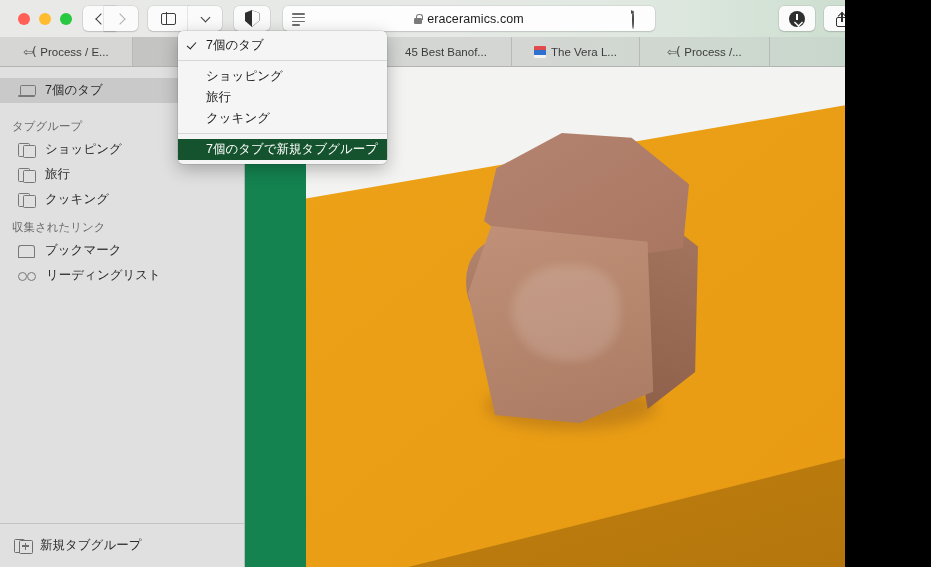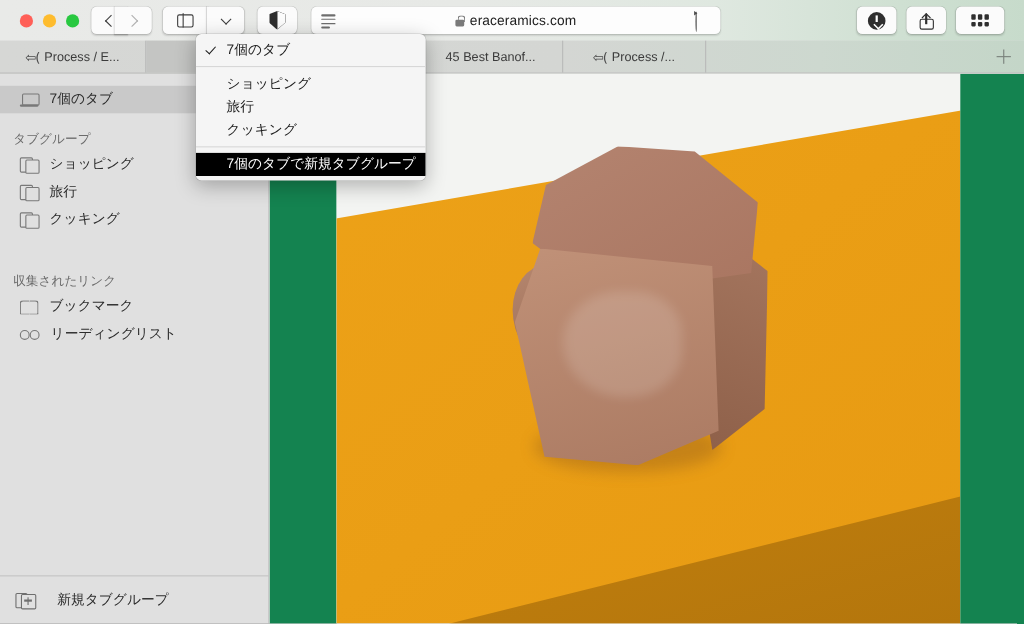--- a/index.html
+++ b/index.html
@@ -4,21 +4,21 @@
 <style>
   * { margin:0; padding:0; box-sizing:border-box; }
   html,body{ background:#000; }
   body{
     width:931px; height:567px; overflow:hidden;
     font-family:"Liberation Sans","DejaVu Sans",sans-serif;
     -webkit-font-smoothing:antialiased;
   }
 
   #window{
-    position:absolute; left:0; top:0; width:931px; height:567px;
+    position:absolute; left:0; top:0; width:845px; height:567px;
     background:#d9d9d9; overflow:hidden;
   }
 
   
   #toolbar{
     position:absolute; left:0; top:0; width:931px; height:37px;
     background:linear-gradient(to right,#e9eae8 0%,#e7e9e6 45%,#dfe8e0 70%,#cfe0d2 88%,#c7dbcb 100%);
     border-bottom:none;
   }
   .traffic{ position:absolute; top:13px; width:12px; height:12px; border-radius:50%; }
@@ -137,21 +137,21 @@
   .ic-book:before,.ic-book:after{ content:""; position:absolute; top:0; width:7.5px; height:11px; border:1.3px solid #787878; }
   .ic-book:before{ left:0; border-radius:3px 0 0 1px; border-right:none; }
   .ic-book:after{ right:0; border-radius:0 3px 1px 0; border-left:none; }
 
   .ic-glasses{ width:18px; height:10px; position:relative; flex:0 0 auto; }
   .ic-glasses:before,.ic-glasses:after{ content:""; position:absolute; top:1px; width:7px; height:7px; border:1.3px solid #787878; border-radius:50%; }
   .ic-glasses:before{ left:0; }
   .ic-glasses:after{ right:0; }
 
   #sb-footer{ position:absolute; left:0; bottom:0; width:245px; height:44px; border-top:.5px solid #c3c3c3; display:flex; align-items:center; }
-  #new-tab-group{ display:flex; align-items:center; gap:21px; padding-left:14px; font-size:12.5px; color:#2b2b2b; }
+  #new-tab-group{ display:flex; align-items:center; gap:9px; padding-left:14px; font-size:12.5px; color:#2b2b2b; }
   .ic-newgrp{ width:17px; height:14px; position:relative; flex:0 0 auto; }
   .ic-newgrp:before{ content:""; position:absolute; left:0; top:0; width:9px; height:12px; border:1.3px solid #6e6e6e; border-radius:1.5px; }
   .ic-newgrp:after{ content:""; position:absolute; left:5px; top:1.5px; width:12px; height:12px; border:1.3px solid #6e6e6e; border-radius:1.5px; background:#e0e0e0; }
   .ngplus{ position:absolute; left:8.2px; top:4.2px; width:7px; height:7px; z-index:2; }
   .ngplus:before{ content:""; position:absolute; left:0; top:2.8px; width:7px; height:1.4px; background:#6e6e6e; }
   .ngplus:after{ content:""; position:absolute; left:2.8px; top:0; width:1.4px; height:7px; background:#6e6e6e; }
 
   
   #content{ position:absolute; left:245px; top:67px; width:686px; height:500px; overflow:hidden; background:#fff; }
   .greenband{ position:absolute; top:0; bottom:0; background:#148350; }
@@ -182,21 +182,21 @@
   #clay-sh{ left:20px; top:250px; width:170px; height:46px; background:rgba(90,50,30,.25); border-radius:50%; filter:blur(7px); }
 
   
   #menu{
     position:absolute; left:178px; top:31px; width:209px;
     background:#f5f5f5; border-radius:5px;
     box-shadow:0 0 0 .5px rgba(0,0,0,.16), 0 5px 18px rgba(0,0,0,.28);
     padding:4px 0 4px 0; z-index:50; overflow:hidden;
   }
   .mi{ height:21px; display:flex; align-items:center; font-size:12.5px; color:#1c1c1c; padding-left:28px; position:relative; }
-  .mi.hl{ background:#000000; color:#fff; }
+  .mi.hl{ background:#14532d; color:#fff; }
   .mi .check{ position:absolute; left:11px; top:5px; width:5px; height:9px; border-right:1.6px solid #1c1c1c; border-bottom:1.6px solid #1c1c1c; transform:rotate(42deg); }
   .msep{ height:1px; background:#d7d7d7; margin:4px 0 5px 0; }
 </style>
 </head>
 <body>
 
 <div id="window">
 
   <div id="toolbar">
     <div class="traffic" id="tl-close"></div>
@@ -266,20 +266,26 @@
     </div>
     <div class="tab active" style="width:122px">
       <span></span>
     </div>
     <div class="tab" style="width:126px">
       <span></span>
     </div>
     <div class="tab" style="width:131px">
       <span>45 Best Banof...</span>
     </div>
+    <div class="tab" style="width:128px">
+      <span class="favicon">
+          <span class="fav-vera"></span>
+        </span>
+      <span>The Vera L...</span>
+    </div>
     <div class="tab" style="width:130px">
       <span class="favicon fav-process">⇦(</span>
       <span>Process /...</span>
     </div>
     <div id="tab-new">
       <span class="plus"></span>
     </div>
   </div>
 
   <div id="sidebar">
@@ -297,21 +303,21 @@
     </div>
     <div class="sb-row">
       <span class="ic-stack"></span>
       <span>旅行</span>
     </div>
     <div class="sb-row">
       <span class="ic-stack"></span>
       <span>クッキング</span>
     </div>
 
-    <div class="sb-head" style="margin-top:32px">収集されたリンク</div>
+    <div class="sb-head" style="margin-top:4px">収集されたリンク</div>
 
     <div class="sb-row">
       <span class="ic-book"></span>
       <span>ブックマーク</span>
     </div>
     <div class="sb-row">
       <span class="ic-glasses"></span>
       <span>リーディングリスト</span>
     </div>
 

